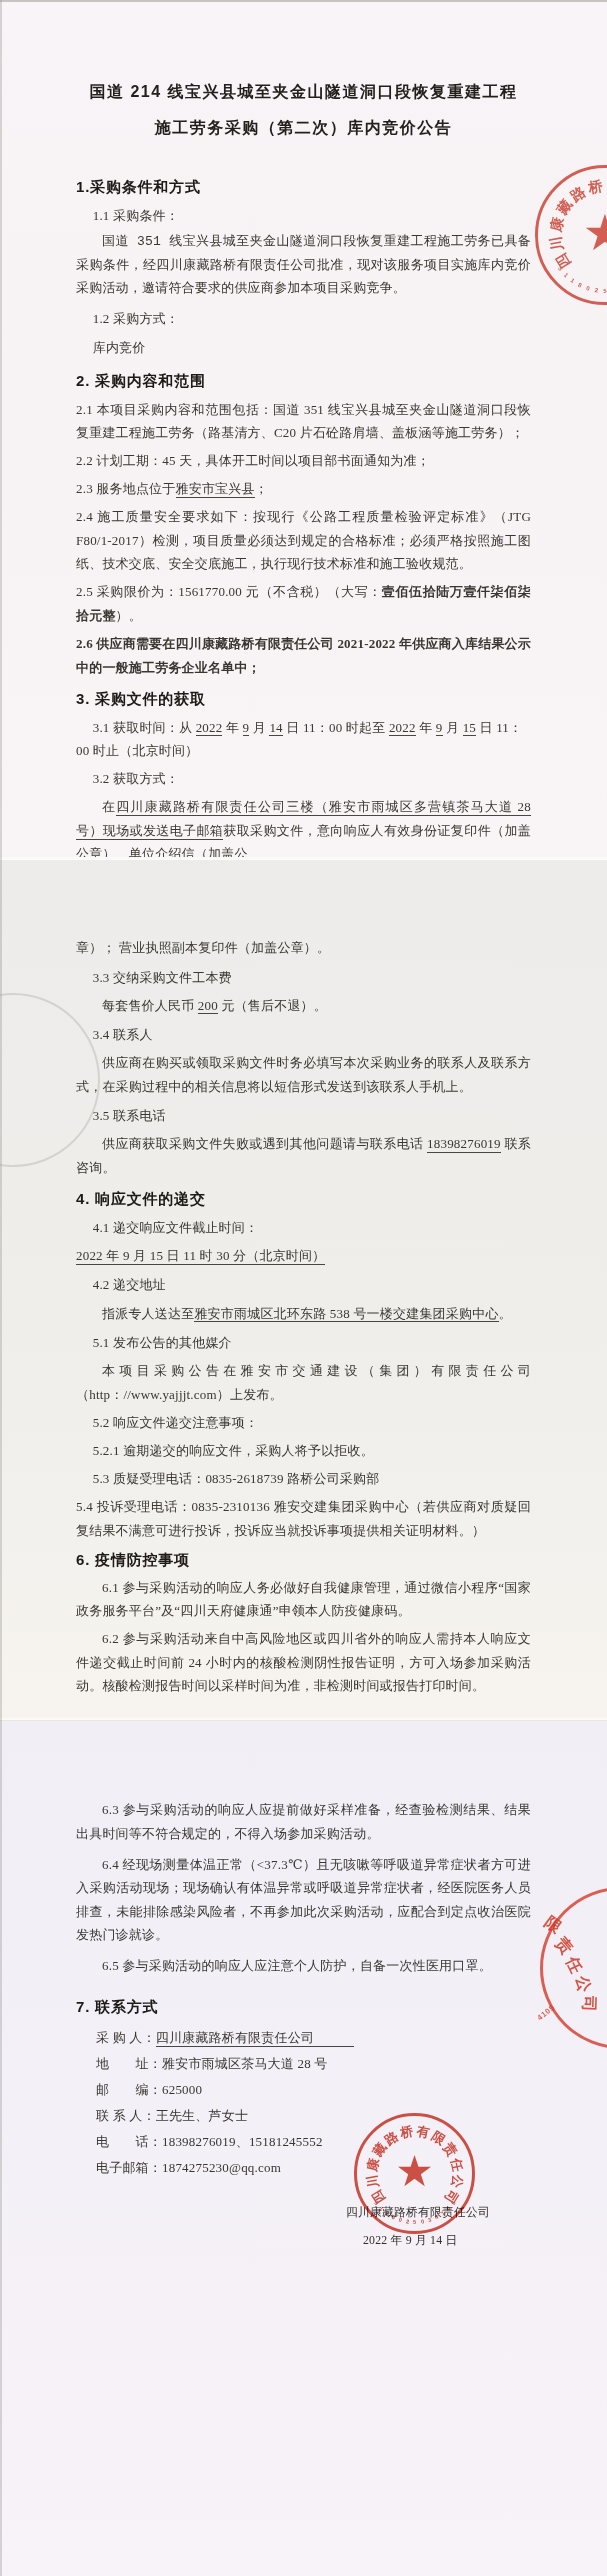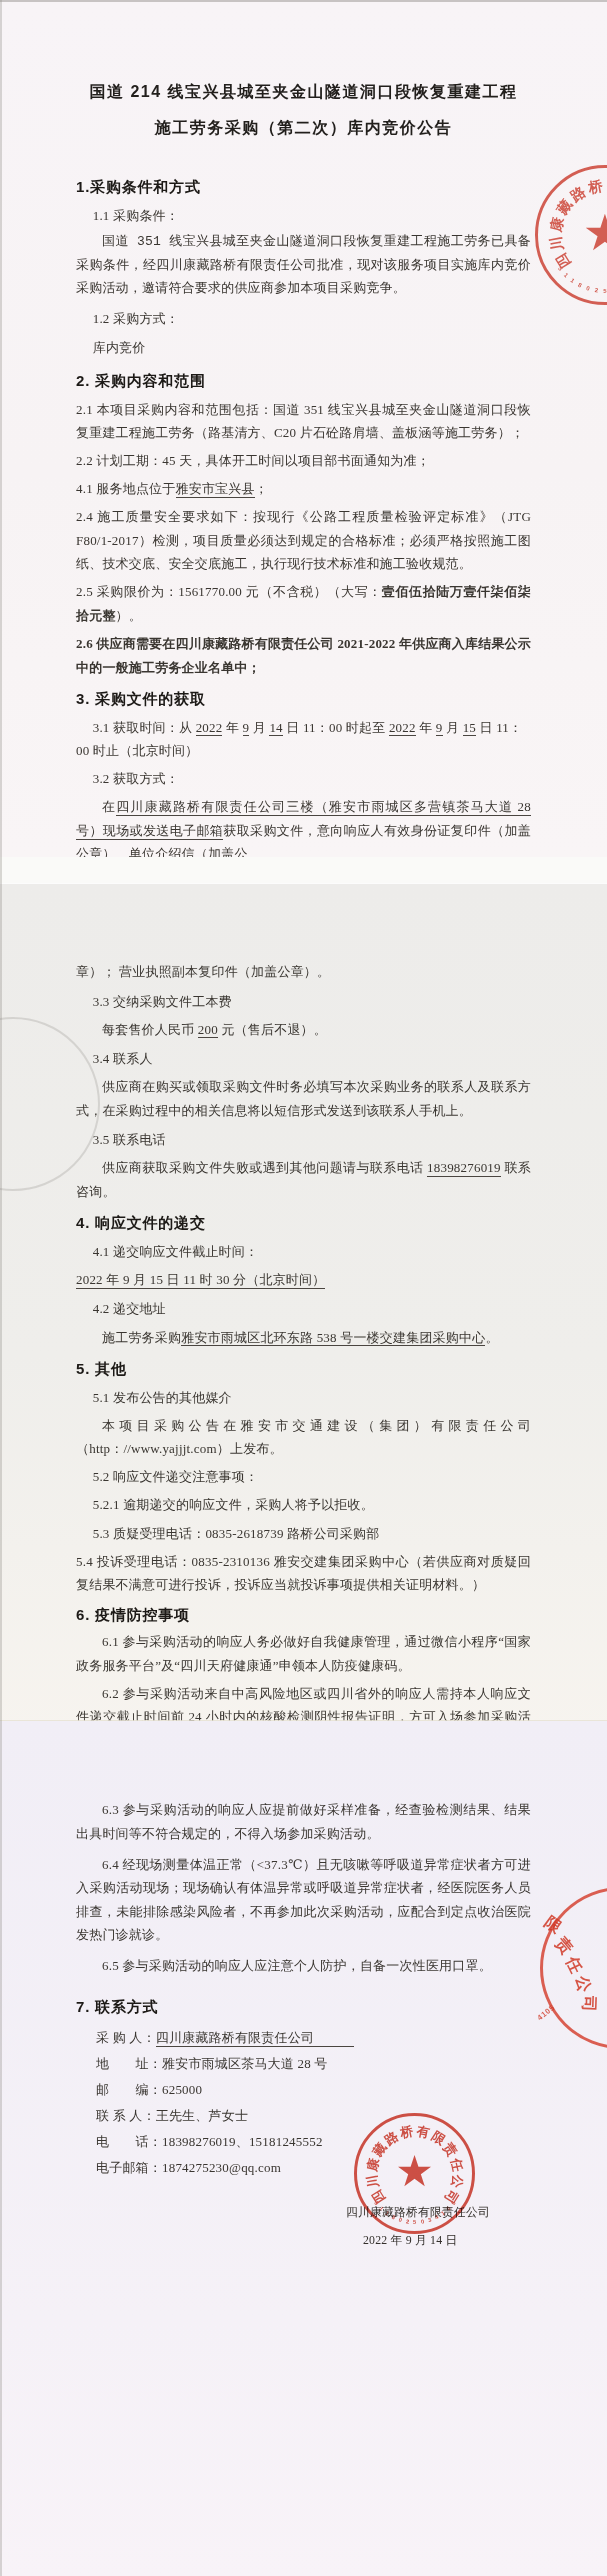--- a/index.html
+++ b/index.html
@@ -3,21 +3,21 @@
 <meta charset="utf-8">
 <style>
   html,body{margin:0;padding:0;background:#d9d6d3;}
   .doc{position:relative;width:607px;height:2576px;margin:0 auto;background:#fafaf8;overflow:hidden;
        font-family:"Liberation Serif","DejaVu Serif",serif;}
   .doc::before{content:"";position:absolute;left:0;top:0;width:100%;height:1.5px;background:rgba(140,135,130,.45);z-index:9;}
   .doc::after{content:"";position:absolute;left:0;top:0;width:1.5px;height:100%;background:rgba(150,145,140,.35);z-index:9;}
 
   .page{position:absolute;left:0;width:607px;overflow:hidden;color:#3a3631;}
   .p1{top:0;height:857px;background:linear-gradient(180deg,#f8f4f7 0%,#f7f3f4 55%,#f9f5f6 100%);}
-  .p2{top:884px;height:858px;background:linear-gradient(180deg,#edecea 0%,#efeeeb 55%,#f7f4ef 100%);
+  .p2{top:860px;height:858px;background:linear-gradient(180deg,#edecea 0%,#efeeeb 55%,#f7f4ef 100%);
       box-shadow:0 -0.8px 0 #fdfdfd;}
   .p3{top:1721px;height:855px;background:linear-gradient(180deg,#f1eef6 0%,#f5f1f7 70%,#f8f3f8 100%);
       box-shadow:0 -0.8px 0 #e6e1d2;border-bottom:2.3px solid #c9c5c1;}
 
   .inner{padding:0 76px;}
   .p1 .inner{padding-top:79px;}
   .p2 .inner{padding-top:76px;}
   .p3 .inner{padding-top:77px;}
 
   .blk{font-size:13px;line-height:23.5px;letter-spacing:0.2px;margin-top:4.6px;}
@@ -58,21 +58,21 @@
         <div class="blk title"><span>国道 214 线宝兴县城至夹金山隧道洞口段恢复重建工程</span></div>
         <div class="blk title" style="margin-top: 10.6px;"><span>施工劳务采购（第二次）库内竞价公告</span></div>
         <div class="blk h" style="margin-top: 35px;"><span>1.采购条件和方式</span></div>
         <div class="blk item" style="margin-top: 6px;"><span>1.1 采购条件：</span></div>
         <div class="blk para" style="margin-top: 3px; font-family: Liberation Mono, monospace;"><span>国道 351 线宝兴县城至夹金山隧道洞口段恢复重建工程施工劳务已具备采购条件，经四川康藏路桥有限责任公司批准，现对该服务项目实施库内竞价采购活动，邀请符合要求的供应商参加本项目采购竞争。</span></div>
         <div class="blk item" style="margin-top: 6px;"><span>1.2 采购方式：</span></div>
         <div class="blk item" style="margin-top: 6px;"><span>库内竞价</span></div>
         <div class="blk h" style="margin-top: 9px;"><span>2. 采购内容和范围</span></div>
         <div class="blk flush" style="margin-top: 6px;"><span>2.1 本项目采购内容和范围包括：国道 351 线宝兴县城至夹金山隧道洞口段恢复重建工程施工劳务（路基清方、C20 片石砼路肩墙、盖板涵等施工劳务）；</span></div>
         <div class="blk flush" style="margin-top: 4.6px;"><span>2.2 计划工期：45 天，具体开工时间以项目部书面通知为准；</span></div>
-        <div class="blk flush" style="margin-top: 4.6px;"><span>4.1 服务地点位于</span><span class="u">雅安市宝兴县</span><span>；</span></div>
+        <div class="blk flush" style="margin-top: 4.6px;"><span>2.3 服务地点位于</span><span class="u">雅安市宝兴县</span><span>；</span></div>
         <div class="blk flush" style="margin-top: 4.6px;"><span>2.4 施工质量安全要求如下：按现行《公路工程质量检验评定标准》（JTG F80/1-2017）检测，项目质量必须达到规定的合格标准；必须严格按照施工图纸、技术交底、安全交底施工，执行现行技术标准和施工验收规范。</span></div>
         <div class="blk flush" style="margin-top: 4.6px;"><span>2.5 采购限价为：1561770.00 元（不含税）（大写：</span><span class="bold">壹佰伍拾陆万壹仟柒佰柒拾元整</span><span>）。</span></div>
         <div class="blk flush" style="margin-top: 4.6px; font-weight: bold;"><span>2.6 供应商需要在四川康藏路桥有限责任公司 2021-2022 年供应商入库结果公示中的一般施工劳务企业名单中；</span></div>
         <div class="blk h" style="margin-top: 7.6px;"><span>3. 采购文件的获取</span></div>
         <div class="blk item" style="margin-top: 6px;"><span>3.1 获取时间：从 </span><span class="u">2022</span><span> 年 </span><span class="u">9</span><span> 月 </span><span class="u">14</span><span> 日 11：00 时起至 </span><span class="u">2022</span><span> 年 </span><span class="u">9</span><span> 月 </span><span class="u">15</span><span> 日 11：00 时止（北京时间）</span></div>
         <div class="blk item" style="margin-top: 4.6px;"><span>3.2 获取方式：</span></div>
         <div class="blk para" style="margin-top: 4.6px;"><span>在</span><span class="u">四川康藏路桥有限责任公司三楼（雅安市雨城区多营镇茶马大道 28 号）现场或发送电子邮箱</span><span>获取采购文件，意向响应人有效身份证复印件（加盖公章）、单位介绍信（加盖公</span></div>
       </div>
       <div class="seal" style="left: 535px; top: 165px; width: 140px; height: 140px; opacity: 0.78; color: rgb(207, 54, 38);">
         <div class="ring"></div>
@@ -99,22 +99,21 @@
         <div class="blk item" style="margin-top: 6px;"><span>3.3 交纳采购文件工本费</span></div>
         <div class="blk para" style="margin-top: 4.6px;"><span>每套售价人民币 </span><span class="u">200</span><span> 元（售后不退）。</span></div>
         <div class="blk item" style="margin-top: 6px;"><span>3.4 联系人</span></div>
         <div class="blk para" style="margin-top: 4.6px;"><span>供应商在购买或领取采购文件时务必填写本次采购业务的联系人及联系方式，在采购过程中的相关信息将以短信形式发送到该联系人手机上。</span></div>
         <div class="blk item" style="margin-top: 6px;"><span>3.5 联系电话</span></div>
         <div class="blk para" style="margin-top: 4.6px;"><span>供应商获取采购文件失败或遇到其他问题请与联系电话 </span><span class="u">18398276019</span><span> 联系咨询。</span></div>
         <div class="blk h" style="margin-top: 7.6px;"><span>4. 响应文件的递交</span></div>
         <div class="blk item" style="margin-top: 6px;"><span>4.1 递交响应文件截止时间：</span></div>
         <div class="blk flush" style="margin-top: 4.6px;"><span class="u">2022 年 9 月 15 日 11 时 30 分（北京时间）</span></div>
         <div class="blk item" style="margin-top: 6px;"><span>4.2 递交地址</span></div>
-        <div class="blk para" style="margin-top: 4.6px;"><span>施工劳务采购</span><span class="u">雅安市雨城区北环东路 538 号一楼交建集团采购中心</span><span>。</span></div>
-        <div class="blk h" style="margin-top: 7.6px;"><span>5. 其他</span></div>
+        <div class="blk para" style="margin-top: 4.6px;"><span>指派专人送达至</span><span class="u">雅安市雨城区北环东路 538 号一楼交建集团采购中心</span><span>。</span></div>
         <div class="blk item" style="margin-top: 6px;"><span>5.1 发布公告的其他媒介</span></div>
         <div class="blk para" style="margin-top: 4.6px;"><span>本项目采购公告在雅安市交通建设（集团）有限责任公司（http：//www.yajjjt.com）上发布。</span></div>
         <div class="blk item" style="margin-top: 4.6px;"><span>5.2 响应文件递交注意事项：</span></div>
         <div class="blk item" style="margin-top: 4.6px;"><span>5.2.1 逾期递交的响应文件，采购人将予以拒收。</span></div>
         <div class="blk item" style="margin-top: 4.6px;"><span>5.3 质疑受理电话：0835-2618739 路桥公司采购部</span></div>
         <div class="blk flush" style="margin-top: 4.6px;"><span>5.4 投诉受理电话：0835-2310136 雅安交建集团采购中心（若供应商对质疑回复结果不满意可进行投诉，投诉应当就投诉事项提供相关证明材料。）</span></div>
         <div class="blk h" style="margin-top: 6px;"><span>6. 疫情防控事项</span></div>
         <div class="blk para" style="margin-top: 4.6px;"><span>6.1 参与采购活动的响应人务必做好自我健康管理，通过微信小程序“国家政务服务平台”及“四川天府健康通”申领本人防疫健康码。</span></div>
         <div class="blk para" style="margin-top: 4.6px;"><span>6.2 参与采购活动来自中高风险地区或四川省外的响应人需持本人响应文件递交截止时间前 24 小时内的核酸检测阴性报告证明，方可入场参加采购活动。核酸检测报告时间以采样时间为准，非检测时间或报告打印时间。</span></div>
       </div>

